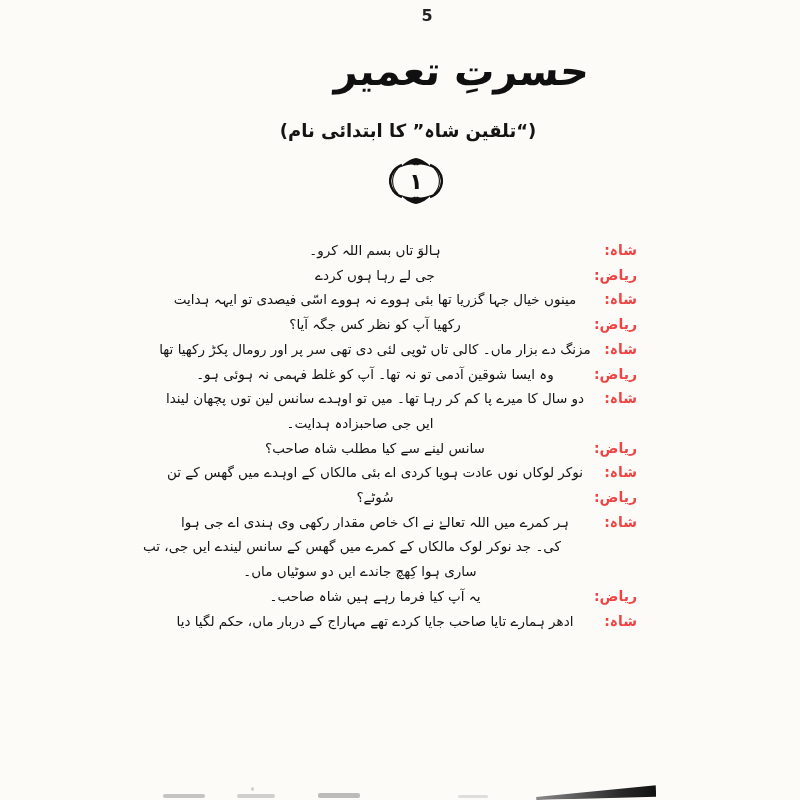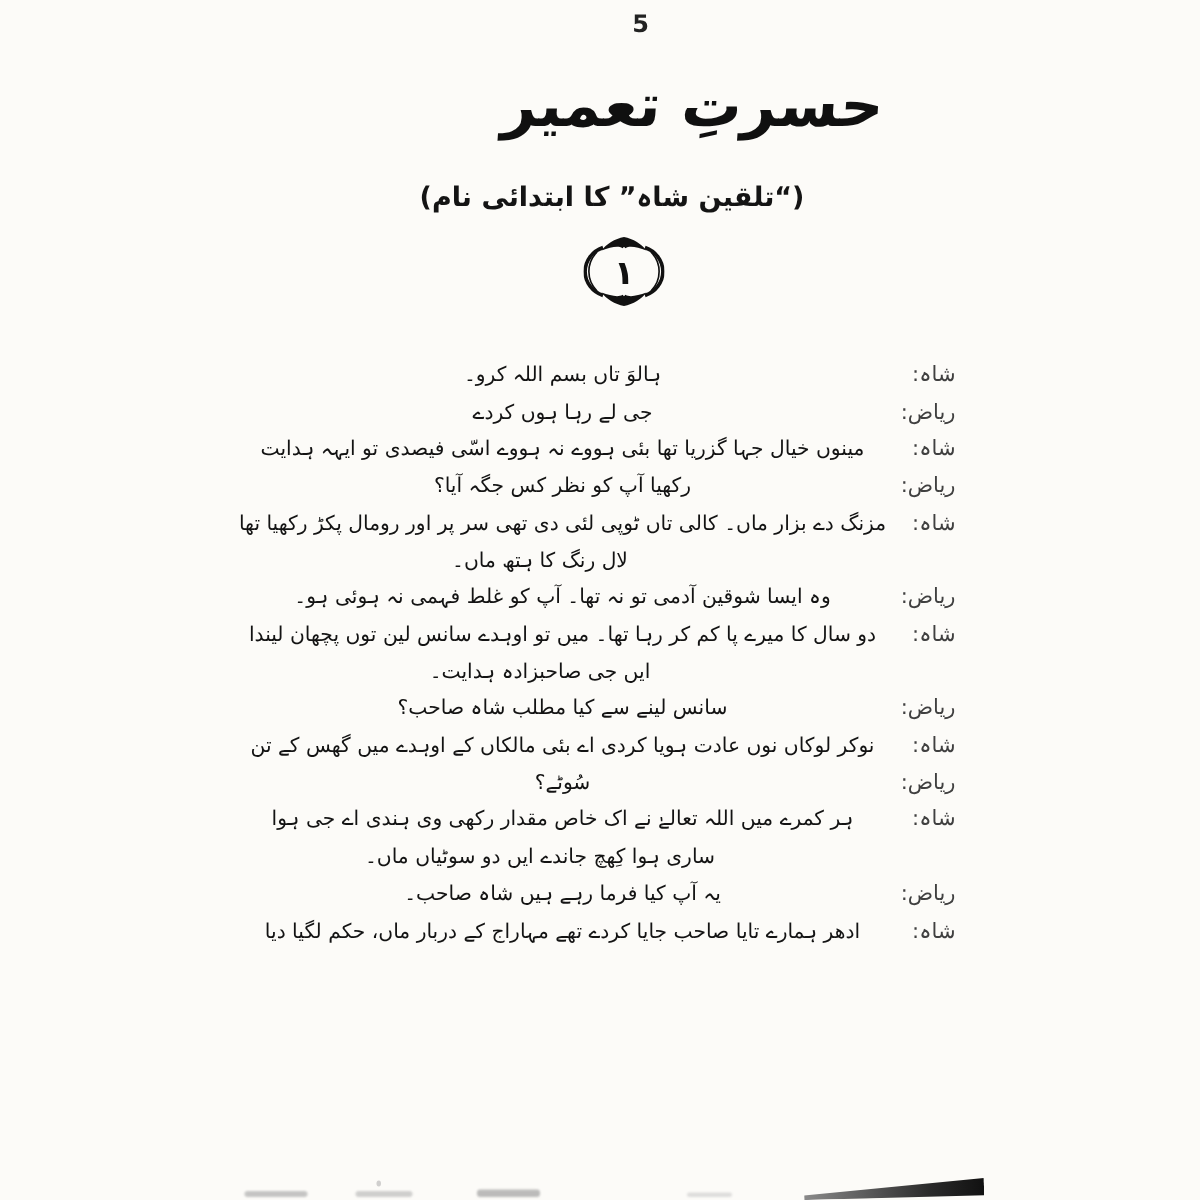--- a/index.html
+++ b/index.html
@@ -31,21 +31,21 @@
     position:absolute;top:156px;left:389px;width:54px;height:50px;
   }
   .dialogue{
     position:absolute;top:238px;right:163px;width:478px;
     direction:rtl;
     font-size:13.5px;line-height:24.7px;color:#131313;
   }
   .row{display:flex;}
   .spk{
     flex:0 0 46px;width:46px;
-    font-weight:normal;font-size:14px;color:#404040;
+    font-weight:bold;font-size:14px;color:#ef4444;
     white-space:nowrap;
   }
   .txt{
     flex:1;white-space:nowrap;overflow:visible;
     text-align:center;
   }
   .cont .txt{padding-right:30px;}
   
   .smudge{position:absolute;border-radius:2px;filter:blur(0.6px);}
   .smudge-1{left:163px;top:794px;width:42px;height:4px;background:#a8a8a8;opacity:.65;}
@@ -104,24 +104,20 @@
 
   <div class="row">
     <span class="spk">ریاض:</span>
     <span class="txt">رکھیا آپ کو نظر کس جگہ آیا؟</span>
   </div>
 
   <div class="row">
     <span class="spk">شاہ:</span>
     <span class="txt">مزنگ دے بزار ماں۔ کالی تاں ٹوپی لئی دی تھی سر پر اور رومال پکڑ رکھیا تھا</span>
   </div>
-  <div class="row cont">
-    <span class="spk"></span>
-    <span class="txt">لال رنگ کا ہتھ ماں۔</span>
-  </div>
 
   <div class="row">
     <span class="spk">ریاض:</span>
     <span class="txt">وہ ایسا شوقین آدمی تو نہ تھا۔ آپ کو غلط فہمی نہ ہوئی ہو۔</span>
   </div>
 
   <div class="row">
     <span class="spk">شاہ:</span>
     <span class="txt">دو سال کا میرے پا کم کر رہا تھا۔ میں تو اوہدے سانس لین توں پچھان لیندا</span>
   </div>
@@ -144,20 +140,24 @@
     <span class="spk">ریاض:</span>
     <span class="txt">سُوٹے؟</span>
   </div>
 
   <div class="row">
     <span class="spk">شاہ:</span>
     <span class="txt">ہر کمرے میں اللہ تعالےٰ نے اک خاص مقدار رکھی وی ہندی اے جی ہوا</span>
   </div>
   <div class="row cont">
     <span class="spk"></span>
+    <span class="txt">کی۔ جد نوکر لوک مالکاں کے کمرے میں گھس کے سانس لیندے ایں جی، تب</span>
+  </div>
+  <div class="row cont">
+    <span class="spk"></span>
     <span class="txt">ساری ہوا کِھچ جاندے ایں دو سوٹیاں ماں۔</span>
   </div>
 
   <div class="row">
     <span class="spk">ریاض:</span>
     <span class="txt">یہ آپ کیا فرما رہے ہیں شاہ صاحب۔</span>
   </div>
 
   <div class="row">
     <span class="spk">شاہ:</span>

